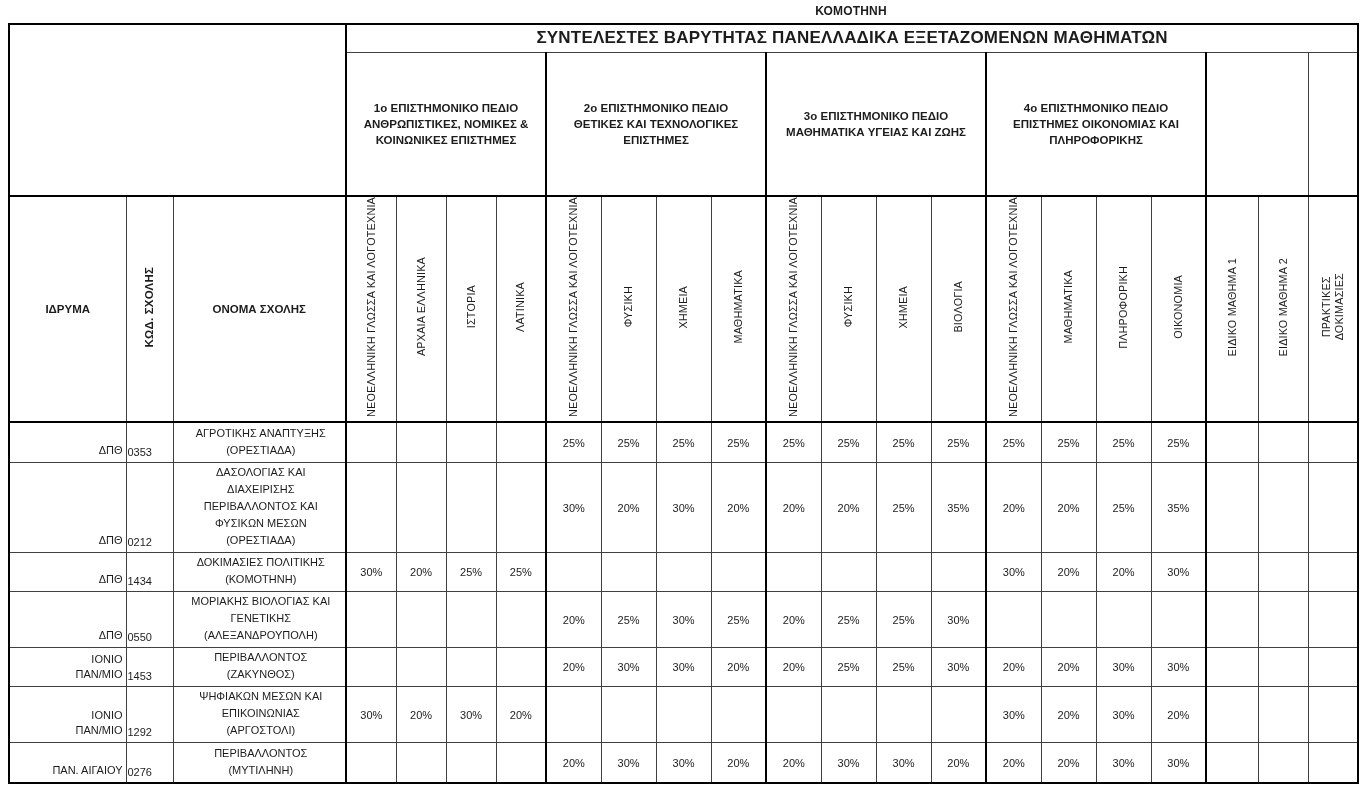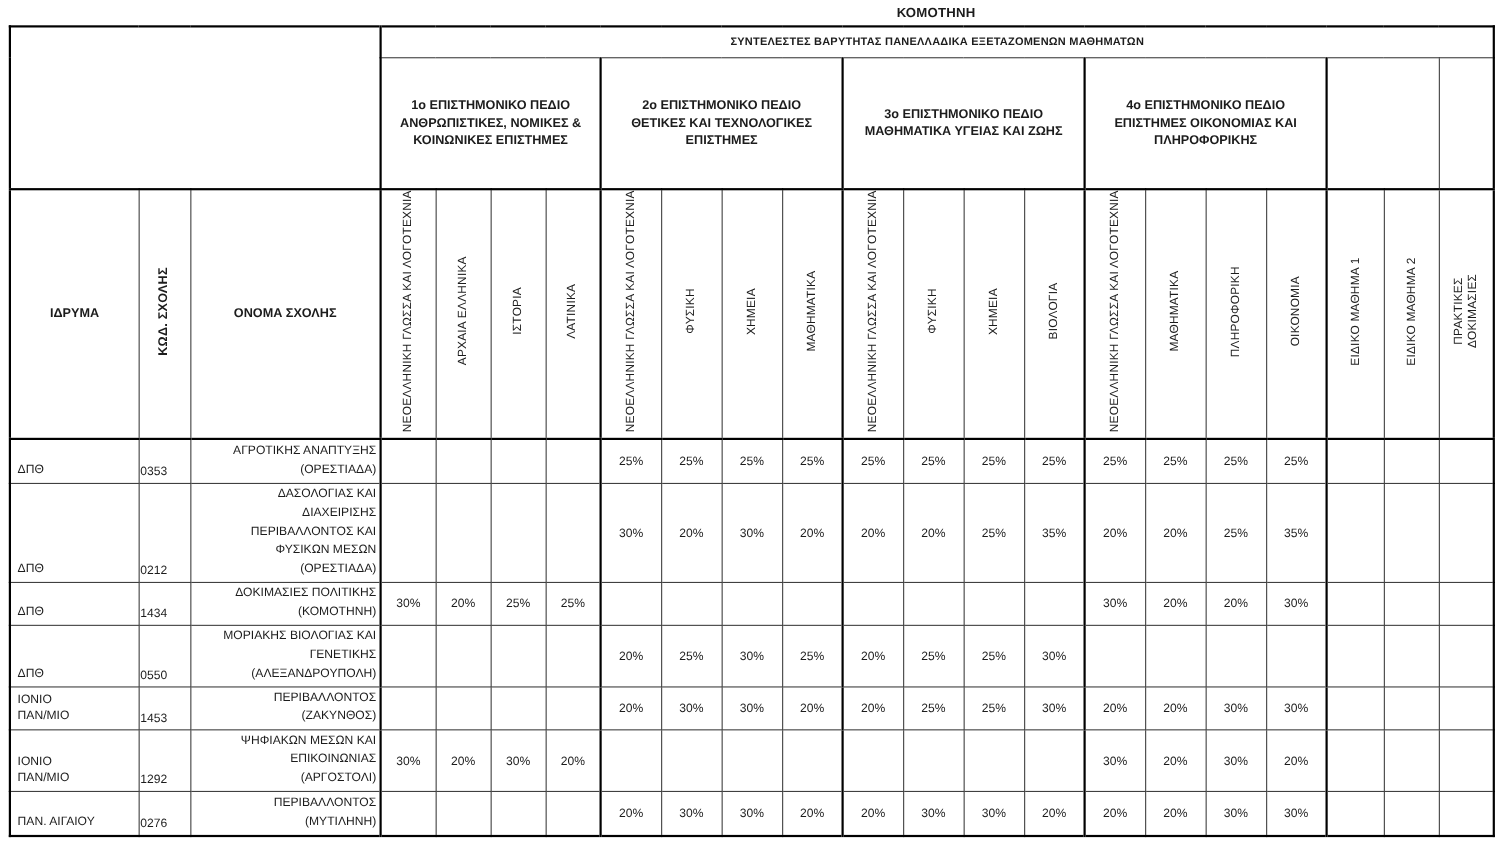--- a/index.html
+++ b/index.html
@@ -12,45 +12,45 @@
     margin:4px 0 2px 345px; width:1012px; height:17px;
     text-align:center; font-weight:bold; font-size:12px; letter-spacing:.2px;
   }
   table.weights {
     border-collapse:collapse; table-layout:fixed;
     margin-left:8px; width:1349px;
     border:2px solid #000;
   }
   td,th { border:1px solid #404040; padding:0; overflow:hidden; font-weight:normal; }
   tr.rA { height:28px; }
-  tr.rB { height:120px; }
+  tr.rB { height:144px; }
   tr.rC { height:185px; }
   tbody tr:nth-child(1){ height:41px; }
   tbody tr:nth-child(2){ height:88px; }
   tbody tr:nth-child(3){ height:38px; }
   tbody tr:nth-child(4){ height:55px; }
   tbody tr:nth-child(5){ height:37px; }
   tbody tr:nth-child(6){ height:52px; }
   tbody tr:nth-child(7){ height:40px; }
 
-  .main-hdr { font-size:10px; font-weight:bold; text-align:center; vertical-align:middle; letter-spacing:.2px;margin-left:11px; }
+  .main-hdr { font-size:17px; font-weight:bold; text-align:center; vertical-align:middle; letter-spacing:.2px;margin-left:11px; }
   .group-title { font-size:11.5px; font-weight:bold; text-align:center; vertical-align:middle; white-space:pre-line; line-height:16px; padding:0 6px; }
   .lhdr { font-size:11.5px; font-weight:bold; text-align:center; vertical-align:middle; }
   .vcell { text-align:center; vertical-align:middle; }
   .vtext {
     display:inline-block;
     writing-mode:vertical-rl; transform:rotate(180deg);
     white-space:pre-line; font-size:10.8px; line-height:13px;
     max-height:244px; letter-spacing:.2px;
   }
   .vtext.bold { font-weight:bold; font-size:11.5px; }
 
-  .inst  { text-align:left;  vertical-align:bottom; padding:2px 3px 4px 6px; font-size:11px; line-height:15px; white-space:pre-line; }
+  .inst  { text-align:right;  vertical-align:bottom; padding:2px 3px 4px 6px; font-size:11px; line-height:15px; white-space:pre-line; }
   .code  { text-align:left;vertical-align:bottom; padding:2px 1px 4px;     font-size:11px; }
-  .sname { text-align:right;  vertical-align:bottom; padding:1px 3px 3px 6px; font-size:11px; line-height:17px; white-space:pre-line; }
+  .sname { text-align:center;  vertical-align:bottom; padding:1px 3px 3px 6px; font-size:11px; line-height:17px; white-space:pre-line; }
   .pct   { text-align:center;vertical-align:middle; font-size:11px; }
 
   .bl2 { border-left:2px solid #000; }
   .bb2 { border-bottom:2px solid #000; }
   .br2 { border-right:2px solid #000; }
 </style>
 </head>
 <body>
 
 <div class="page-title">ΚΟΜΟΤΗΝΗ</div>

